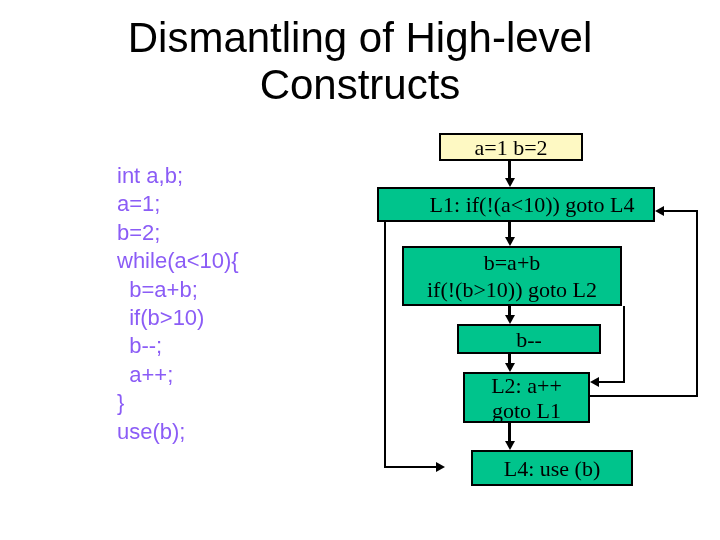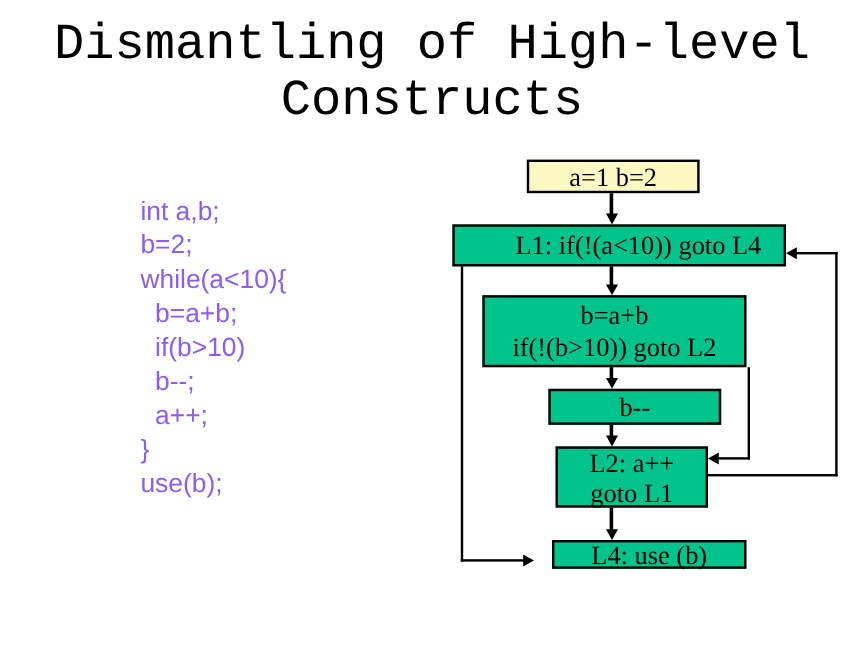--- a/index.html
+++ b/index.html
@@ -10,21 +10,21 @@
     position: relative;
     overflow: hidden;
   }
   .slide { position: absolute; inset: 0; background: #ffffff; }
 
   
   .title {
     position: absolute;
     left: 0; top: 14px; width: 720px;
     text-align: center;
-    font-family: Liberation Mono, monospace;
+    font-family: Liberation Sans, sans-serif;
     font-size: 42px;
     line-height: 47px;
     color: #000000;
     letter-spacing: 0px;
   }
 
   
   .code {
     position: absolute;
     left: 117px; top: 162px;
@@ -48,21 +48,21 @@
     font-size: 22px;
     line-height: 27px;
     color: #000000;
     text-align: center;
   }
   #node-init      { left: 439px; top: 133px; width: 144px; height: 28px; }
   #node-l1        { left: 377px; top: 187px; width: 278px; height: 35px; }
   #node-loop-body { left: 402px; top: 246px; width: 220px; height: 60px; }
   #node-b-dec     { left: 457px; top: 324px; width: 144px; height: 30px; }
   #node-l2        { left: 463px; top: 372px; width: 127px; height: 51px; line-height: 25px; }
-  #node-l4        { left: 460px; top: 450px; width: 162px; height: 24px; text-align: center; }
+  #node-l4        { left: 471px; top: 450px; width: 162px; height: 36px; text-align: center; }
 
   
   .seg { position: absolute; background: #000000; }
   
   .v-init-l1  { left: 508px; top: 161px; width: 3px; height: 20px; }
   .v-l1-body  { left: 508px; top: 222px; width: 3px; height: 17px; }
   .v-body-dec { left: 508px; top: 306px; width: 3px; height: 12px; }
   .v-dec-l2   { left: 508px; top: 354px; width: 3px; height: 12px; }
   .v-l2-l4    { left: 508px; top: 423px; width: 3px; height: 20px; }
   
@@ -95,20 +95,21 @@
 
 <div class="slide">
 
   <div class="title">
     <div>Dismantling of High-level</div>
     <div>Constructs</div>
   </div>
 
   <div class="code">
     <div class="code-line">int a,b;</div>
+    <div class="code-line">a=1;</div>
     <div class="code-line">b=2;</div>
     <div class="code-line">while(a&lt;10){</div>
     <div class="code-line">  b=a+b;</div>
     <div class="code-line">  if(b&gt;10)</div>
     <div class="code-line">  b--;</div>
     <div class="code-line">  a++;</div>
     <div class="code-line">}</div>
     <div class="code-line">use(b);</div>
   </div>
 

